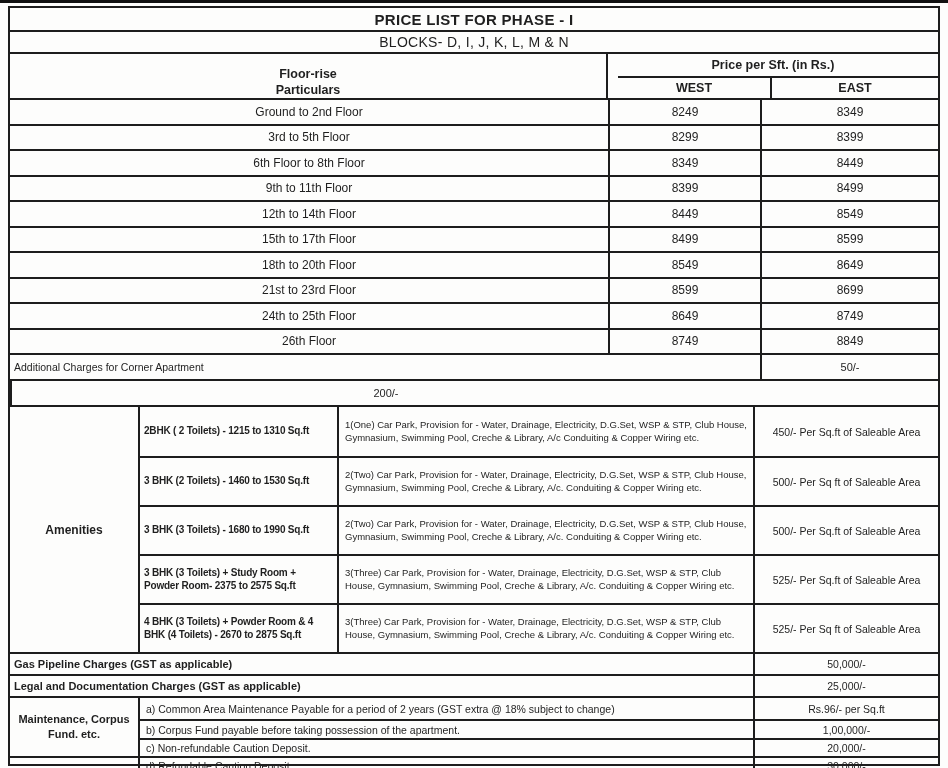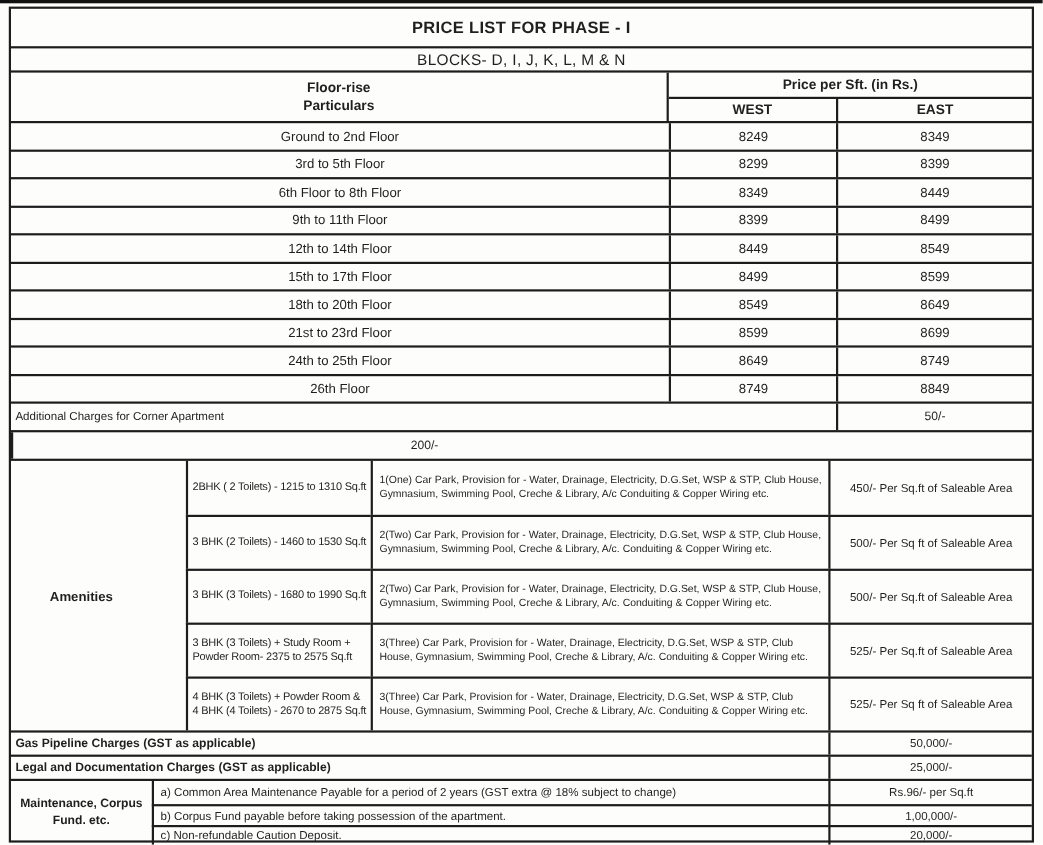--- a/index.html
+++ b/index.html
@@ -16,44 +16,44 @@
   }
   .scan-edge-top{position:absolute;top:0;left:0;width:948px;height:3px;background:#111;}
   .doc{
     position:absolute;top:6px;left:8px;width:932px;height:760px;
     border:2.5px solid var(--line);background:var(--paper);
   }
   .row-line{border-top:2px solid var(--line);}
   .center{display:flex;align-items:center;justify-content:center;text-align:center;}
   .left{display:flex;align-items:center;justify-content:flex-start;text-align:left;}
 
-  .title-row{height:34px;font-weight:bold;font-size:15px;letter-spacing:.3px;}
+  .title-row{height:22px;font-weight:bold;font-size:15px;letter-spacing:.3px;}
   .subtitle-row{height:22px;font-weight:normal;font-size:14px;letter-spacing:.3px;}
 
   .head-grid{display:grid;grid-template-columns:598px 1fr;height:46px;}
-  .head-left{border-right:2px solid var(--line);flex-direction:column;font-weight:bold;font-size:12.5px;line-height:1.3;}
+  .head-left{border-right:2px solid var(--line);flex-direction:column;font-weight:bold;font-size:12.5px;line-height:1.3;justify-content:flex-end;}
   .head-right{display:flex;flex-direction:column;}
   .price-group{height:22px;font-weight:bold;font-size:12.5px;}
-  .we-row{flex:1;display:grid;grid-template-columns:152px 1fr;border-top:2px solid var(--line);}
+  .we-row{flex:1;display:grid;grid-template-columns:152px 1fr;border-top:2px solid var(--line);margin-left:10px;}
   .we-row div{font-weight:bold;font-size:12.5px;}
   .we-row div+div{border-left:2px solid var(--line);}
 
   .frow{display:grid;grid-template-columns:598px 152px 1fr;height:25.5px;border-top:2px solid var(--line);}
   .frow div{font-size:12px;}
   .frow div+div{border-left:2px solid var(--line);}
 
   .addl-row{display:grid;grid-template-columns:750px 1fr;height:26px;border-top:2px solid var(--line);}
   .addl-row .lbl{font-size:10.5px;padding-left:4px;}
   .addl-row .val{border-left:2px solid var(--line);font-size:11px;}
 
   .amen-grid{display:grid;grid-template-columns:128px 199px 416px 1fr;grid-auto-rows:49px;border-top:2px solid var(--line);}
   .amen-grid>div{border-top:2px solid var(--line);}
   .amen-grid>div.r1{border-top:none;}
   .amen-label-cell{grid-column:1;grid-row:1 / span 5;border-top:none !important;font-weight:bold;font-size:12px;border-radius:31px;}
-  .amen-unit{border-left:2px solid var(--line);font-weight:normal;font-size:10px;letter-spacing:-0.2px;padding:2px 4px;justify-content:flex-start;text-align:left;line-height:1.25;margin-left:31px;}
+  .amen-unit{border-left:2px solid var(--line);font-weight:bold;font-size:10px;letter-spacing:-0.2px;padding:2px 4px;justify-content:flex-start;text-align:left;line-height:1.25;}
   .amen-desc{border-left:2px solid var(--line);font-size:9.5px;padding:2px 6px;justify-content:flex-start;text-align:left;line-height:1.3;}
   .amen-price{border-left:2px solid var(--line);font-size:10.5px;padding:0 4px;}
 
   .charge-row{display:grid;grid-template-columns:743px 1fr;height:22px;border-top:2px solid var(--line);}
   .charge-row .lbl{font-weight:bold;font-size:11px;padding-left:4px;}
   .charge-row .val{border-left:2px solid var(--line);font-size:10.5px;}
 
   .maint-grid{display:grid;grid-template-columns:128px 615px 1fr;grid-template-rows:21px 19px 18px 18px;border-top:2px solid var(--line);}
   .maint-grid>div{border-top:2px solid var(--line);}
   .maint-grid>div.r1{border-top:none;}

